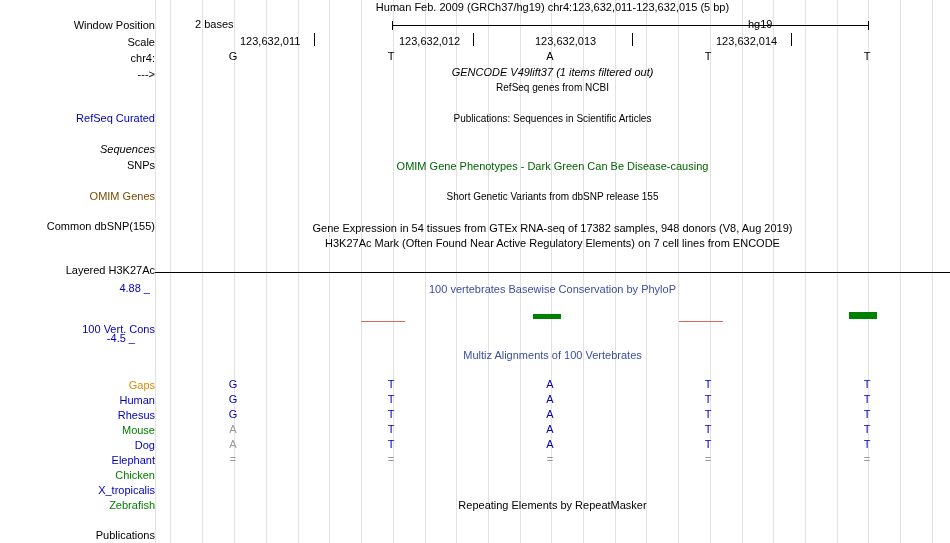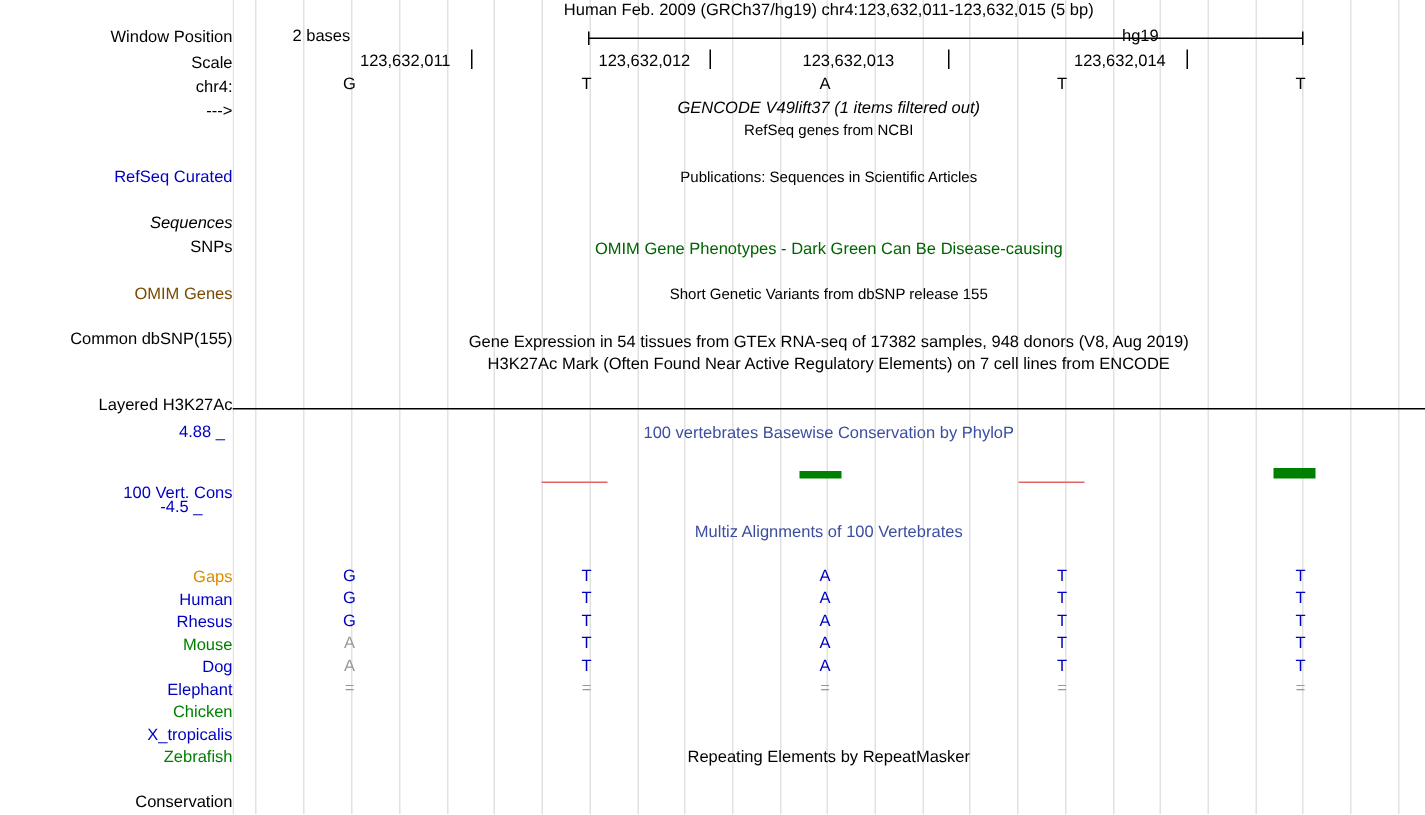--- a/index.html
+++ b/index.html
@@ -109,21 +109,21 @@
 
     <div class="label blue" style="top:378px;width:150px;">Human</div>
     <div class="label blue" style="top:393px;width:150px;">Rhesus</div>
     <div class="label green" style="top:408px;width:150px;">Mouse</div>
     <div class="label blue" style="top:423px;width:150px;">Dog</div>
     <div class="label blue" style="top:438px;width:150px;">Elephant</div>
     <div class="label green" style="top:453px;width:150px;">Chicken</div>
     <div class="label blue" style="top:468px;width:150px;">X_tropicalis</div>
     <div class="label green" style="top:483px;width:150px;">Zebrafish</div>
 
-    <div class="label" style="top:513px;width:150px;">Conservation</div>
+    <div class="label" style="top:513px;width:150px;">Publications</div>
   </div>
 
   <div id="trackarea">
 
     <div class="gridline" style="left:0px;"></div>
     <div class="gridline" style="left:15px;"></div>
     <div class="gridline" style="left:47px;"></div>
     <div class="gridline" style="left:79px;"></div>
     <div class="gridline" style="left:111px;"></div>
     <div class="gridline" style="left:143px;"></div>

